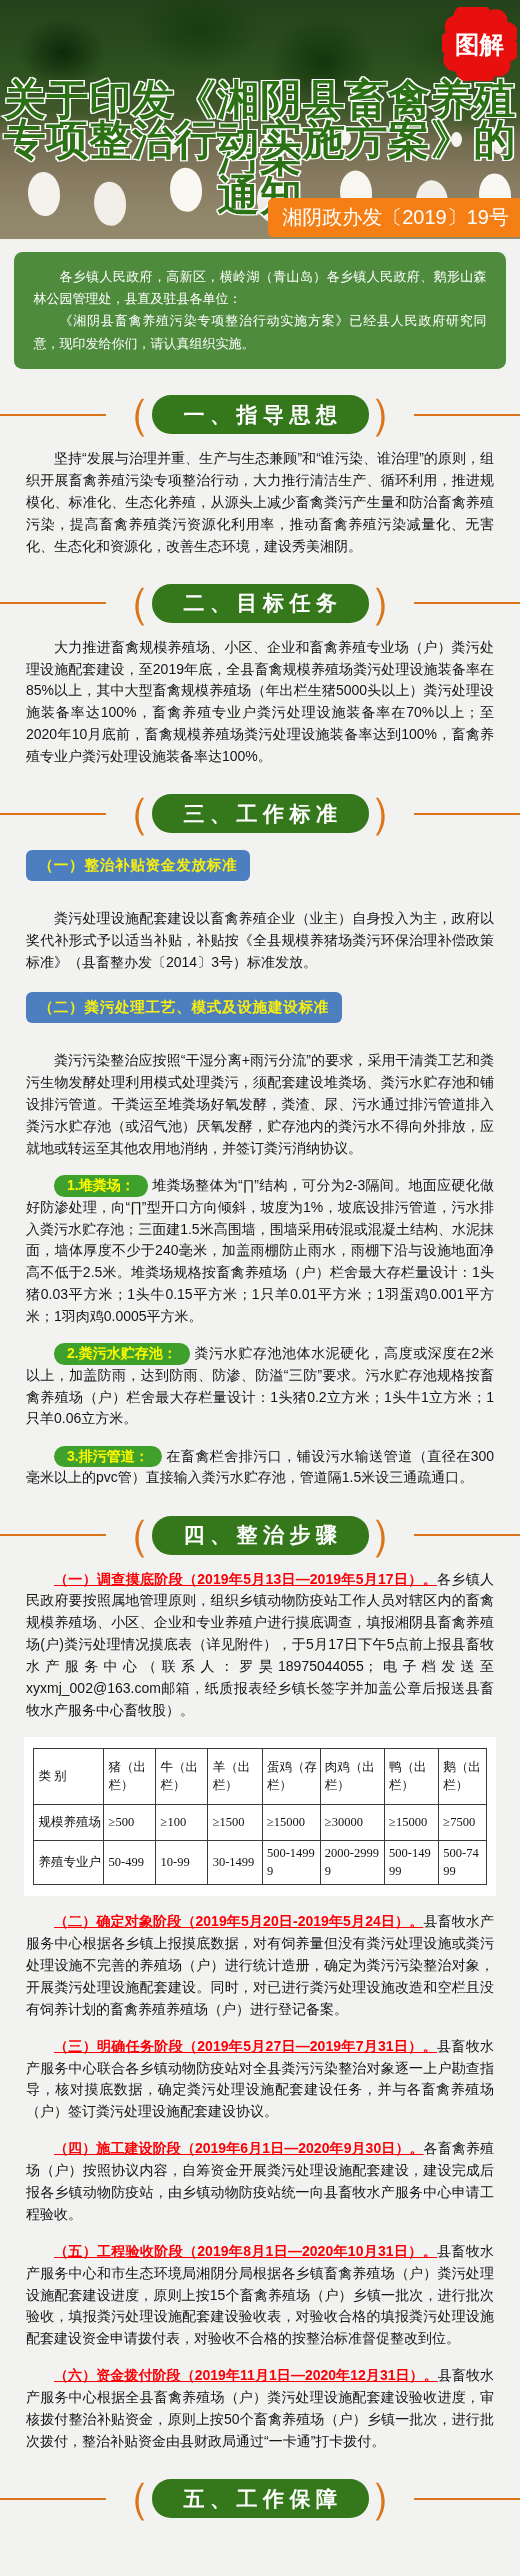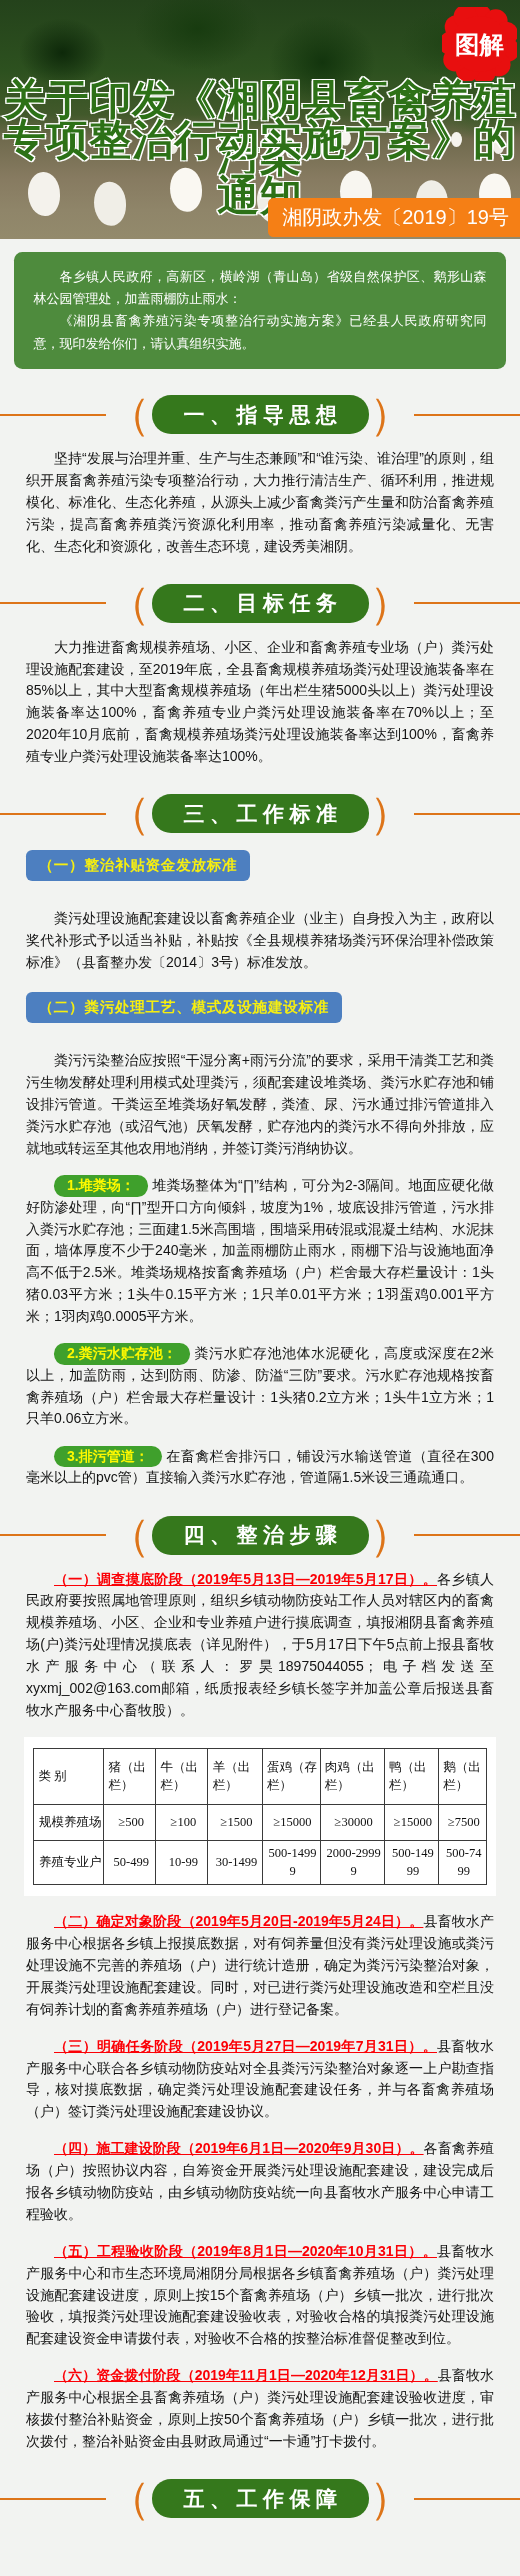--- a/index.html
+++ b/index.html
@@ -86,21 +86,21 @@
   }
   .stage-lead { color:#fb0006; font-weight:bold; text-decoration:underline; }
   
   .table-panel { margin:15.3px 23.6px 0; background:#ffffff; padding:11px 9.7px;font-family:Liberation Serif, serif; }
   table.livestock { width:100%; border-collapse:collapse; table-layout:fixed; font-size:12.5px; }
   table.livestock td {
     border:1.4px solid #3a3a3a; padding:2.8px 1.4px 2.8px 4.2px;
     vertical-align:middle; word-break:break-all; line-height:1.5;
   }
   tr.hdr td { height:50px; }
-  tr.row td { height:29px;text-align:center; }
+  tr.row td { height:29px; }
 </style>
 </head>
 <body>
 
 
 
 
 <div class="photo">
   <div class="geese-far"></div>
   <div class="geese-near"></div>
@@ -121,21 +121,21 @@
         <circle cx="31" cy="13" r="16"></circle>
         <circle cx="50" cy="50" r="38"></circle>
     </g>
     <text x="50" y="62" text-anchor="middle" font-size="33" font-weight="bold" fill="#ffffff">图解</text>
   </svg>
   <div class="doc-badge">湘阴政办发〔2019〕19号</div>
 </div>
 
 
 <div class="notice">
-  <p>各乡镇人民政府，高新区，横岭湖（青山岛）省级自然保护区、鹅形山森林公园管理处，加盖雨棚防止雨水：</p>
+  <p>各乡镇人民政府，高新区，横岭湖（青山岛）各乡镇人民政府、鹅形山森林公园管理处，县直及驻县各单位：</p>
   <p>《湘阴县畜禽养殖污染专项整治行动实施方案》已经县人民政府研究同意，现印发给你们，请认真组织实施。</p>
 </div>
 
 
 <div class="sec-header">
   <div class="sec-line"></div>
   <span class="sec-paren">（</span>
   <span class="sec-pill">一、指导思想</span>
   <span class="sec-paren">）</span>
   <div class="sec-line"></div>

